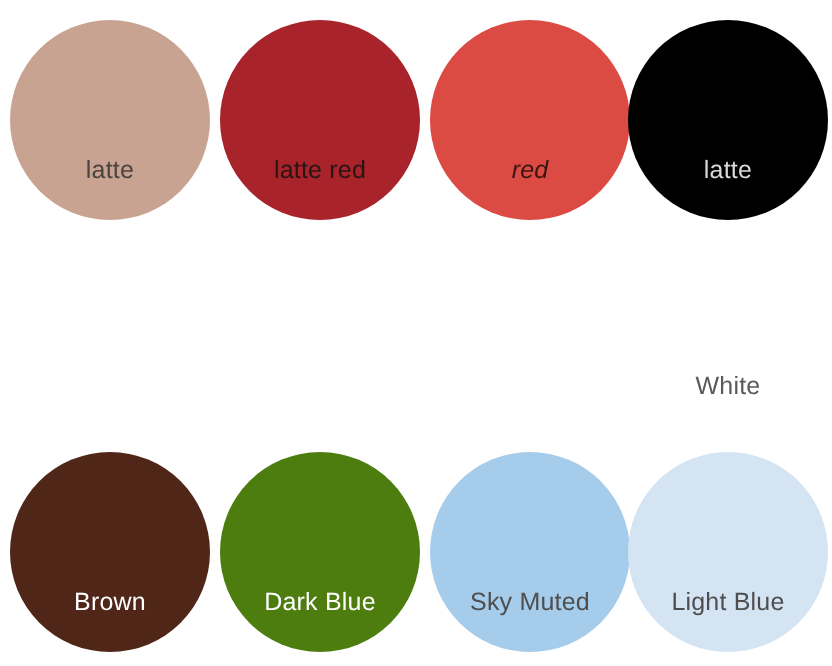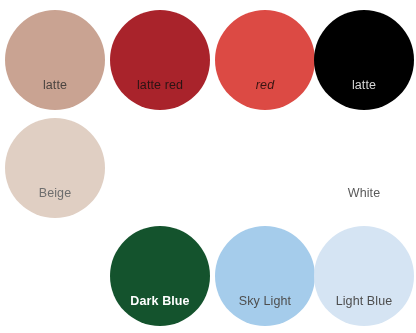--- a/index.html
+++ b/index.html
@@ -57,28 +57,28 @@
     </div>
     <div class="swatch c1 r0" style="background: rgb(169, 35, 43);">
       <span class="swatch-label" style="color: rgb(43, 20, 20);">latte red</span>
     </div>
     <div class="swatch c2 r0" style="background: rgb(220, 74, 68); font-style: italic;">
       <span class="swatch-label" style="color: rgb(58, 21, 18);">red</span>
     </div>
     <div class="swatch c3 r0" style="background: rgb(0, 0, 0);">
       <span class="swatch-label" style="color: rgb(216, 216, 216);">latte</span>
     </div>
-    <div class="swatch c0 r1" style="background: rgb(224, 207, 195);">
-      <span class="swatch-label" style="color: rgb(110, 110, 110);">Beige</span>
-    </div>
     <div class="swatch c3 r1" style="background: rgb(255, 255, 255);">
       <span class="swatch-label" style="color: rgb(90, 90, 90);">White</span>
     </div>
-    <div class="swatch c1 r2" style="background: #14532d; font-weight: bold;">
+    <div class="swatch c0 r2" style="background: rgb(79, 38, 24);">
+      <span class="swatch-label" style="color: rgb(255, 255, 255);">Brown</span>
+    </div>
+    <div class="swatch c1 r2" style="background: #4d7c0f;">
       <span class="swatch-label" style="color: rgb(255, 255, 255);">Dark Blue</span>
     </div>
     <div class="swatch c2 r2" style="background: rgb(165, 204, 235);">
-      <span class="swatch-label" style="color: rgb(78, 78, 78);">Sky Light</span>
+      <span class="swatch-label" style="color: rgb(78, 78, 78);">Sky Muted</span>
     </div>
     <div class="swatch c3 r2" style="background: rgb(213, 228, 243);">
       <span class="swatch-label" style="color: rgb(78, 78, 78);">Light Blue</span>
     </div>
   </div>
 
 </body></html>

